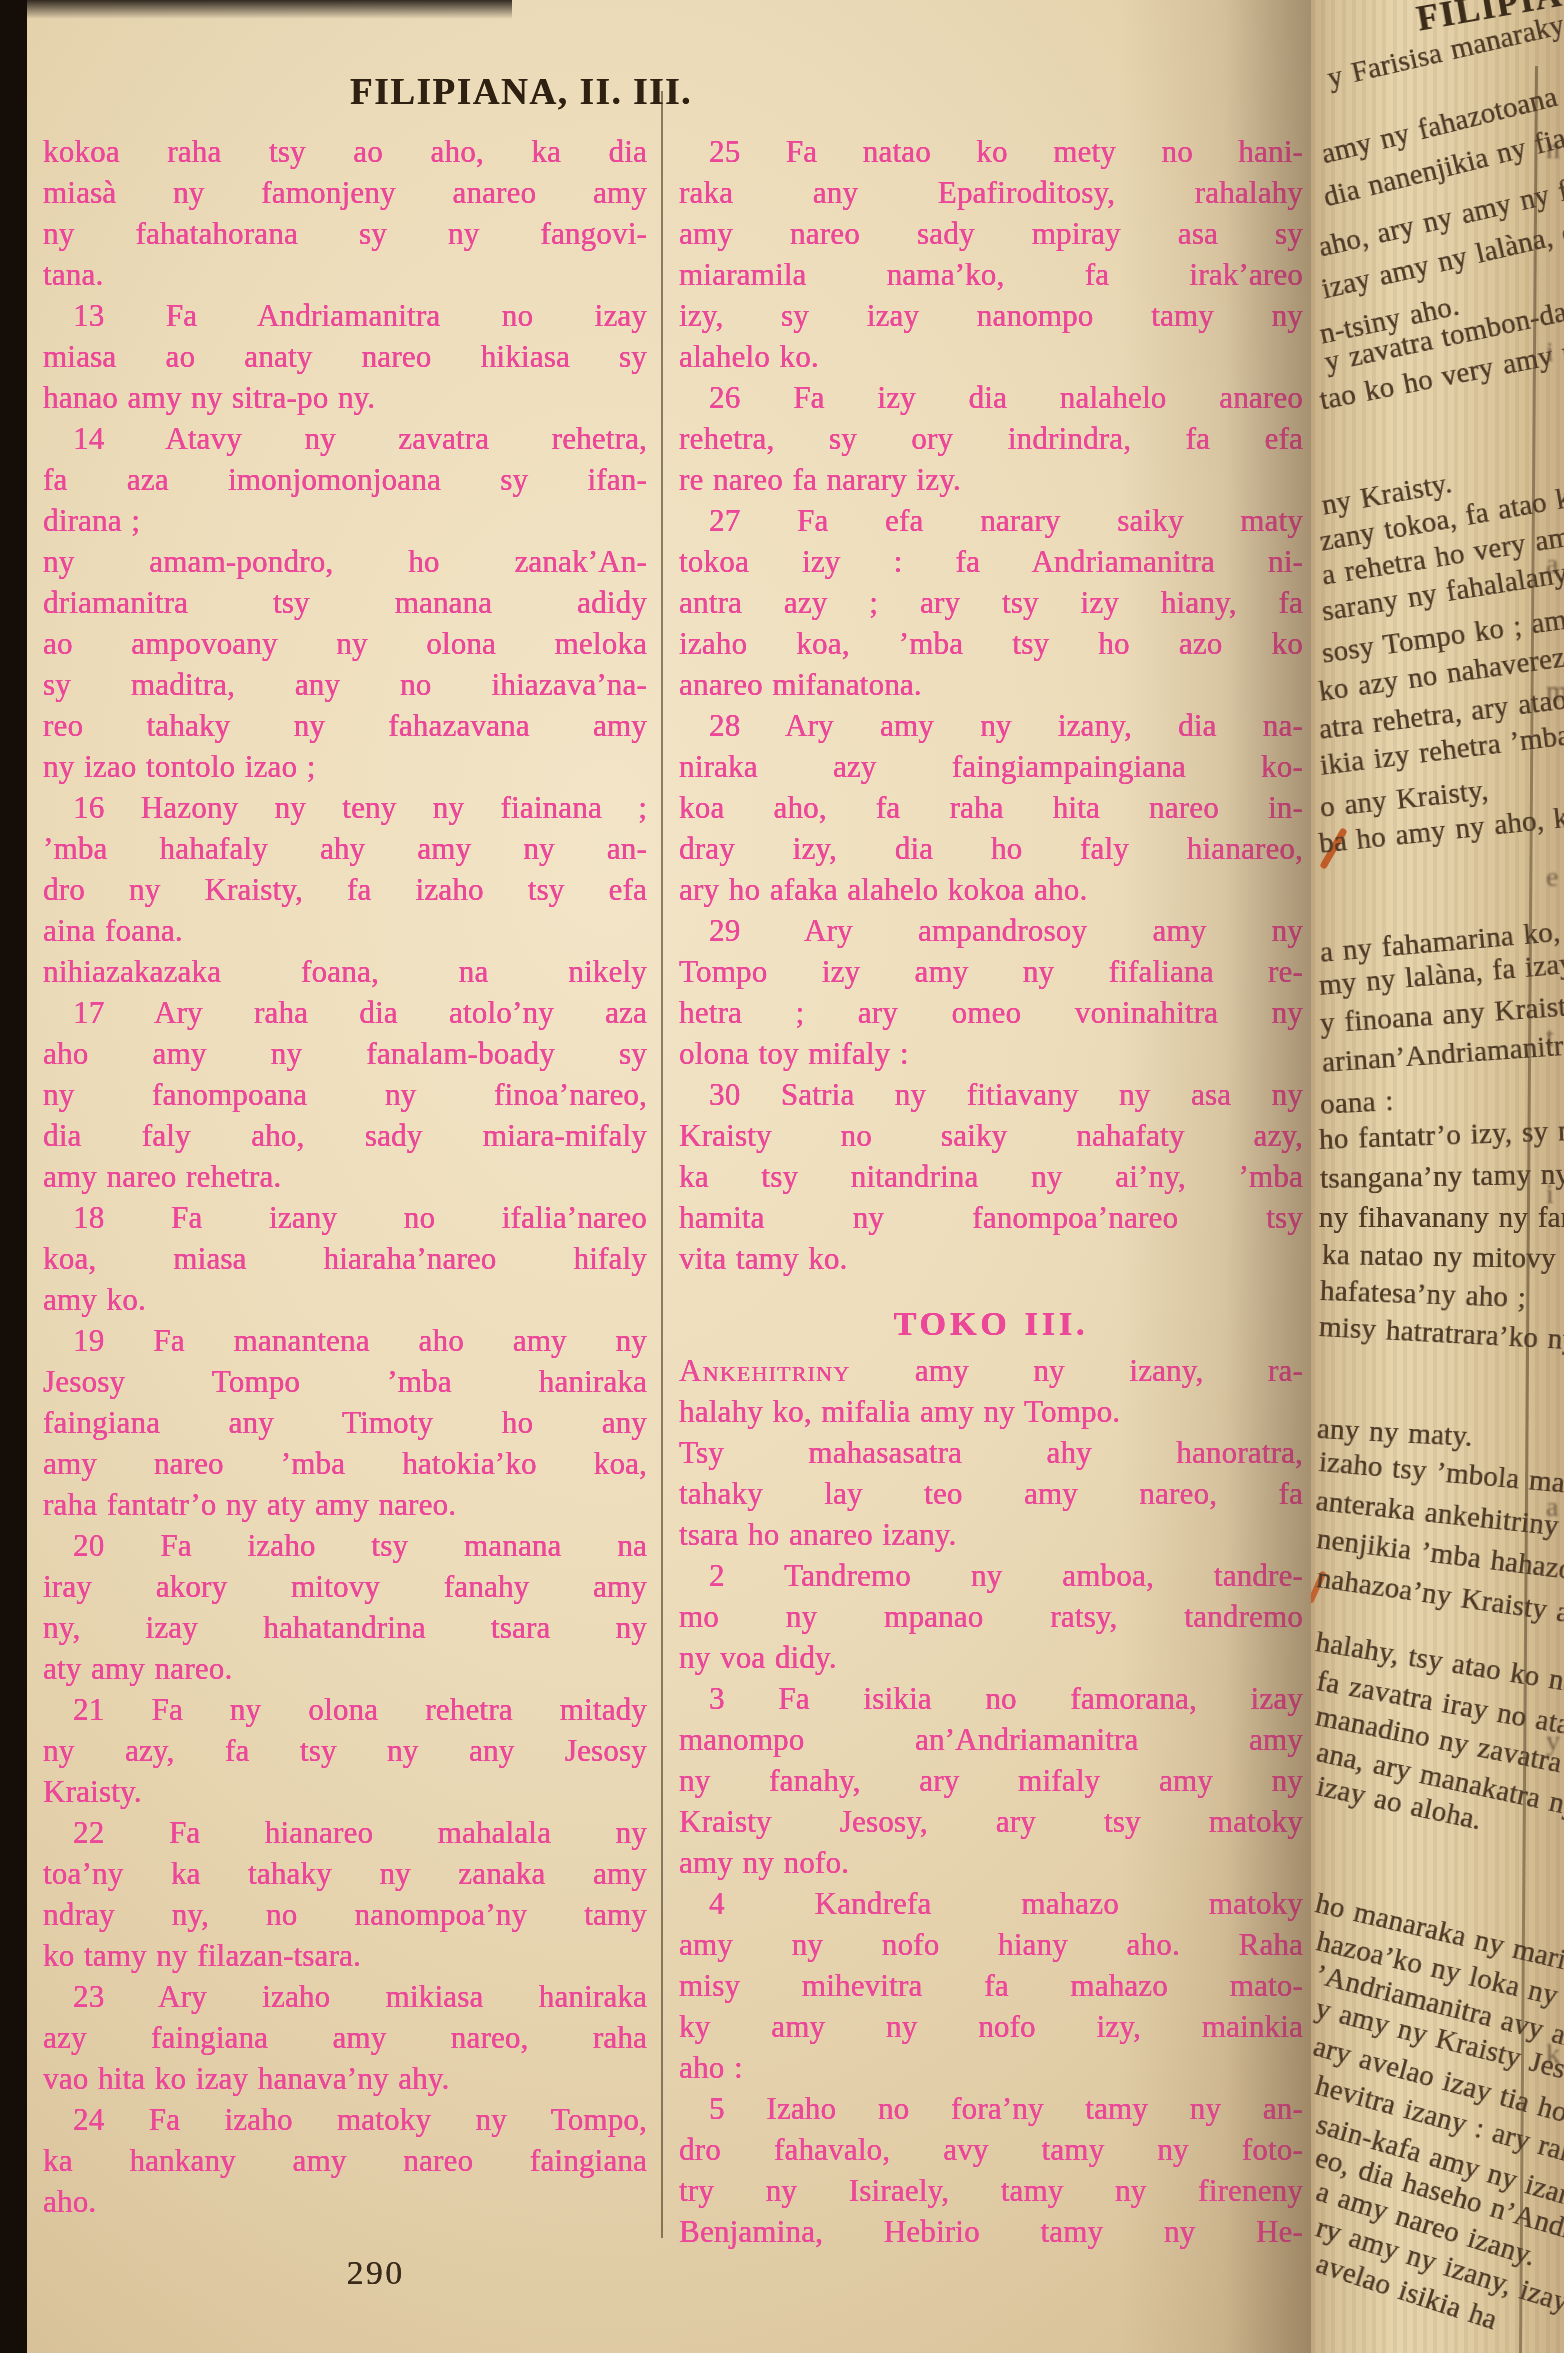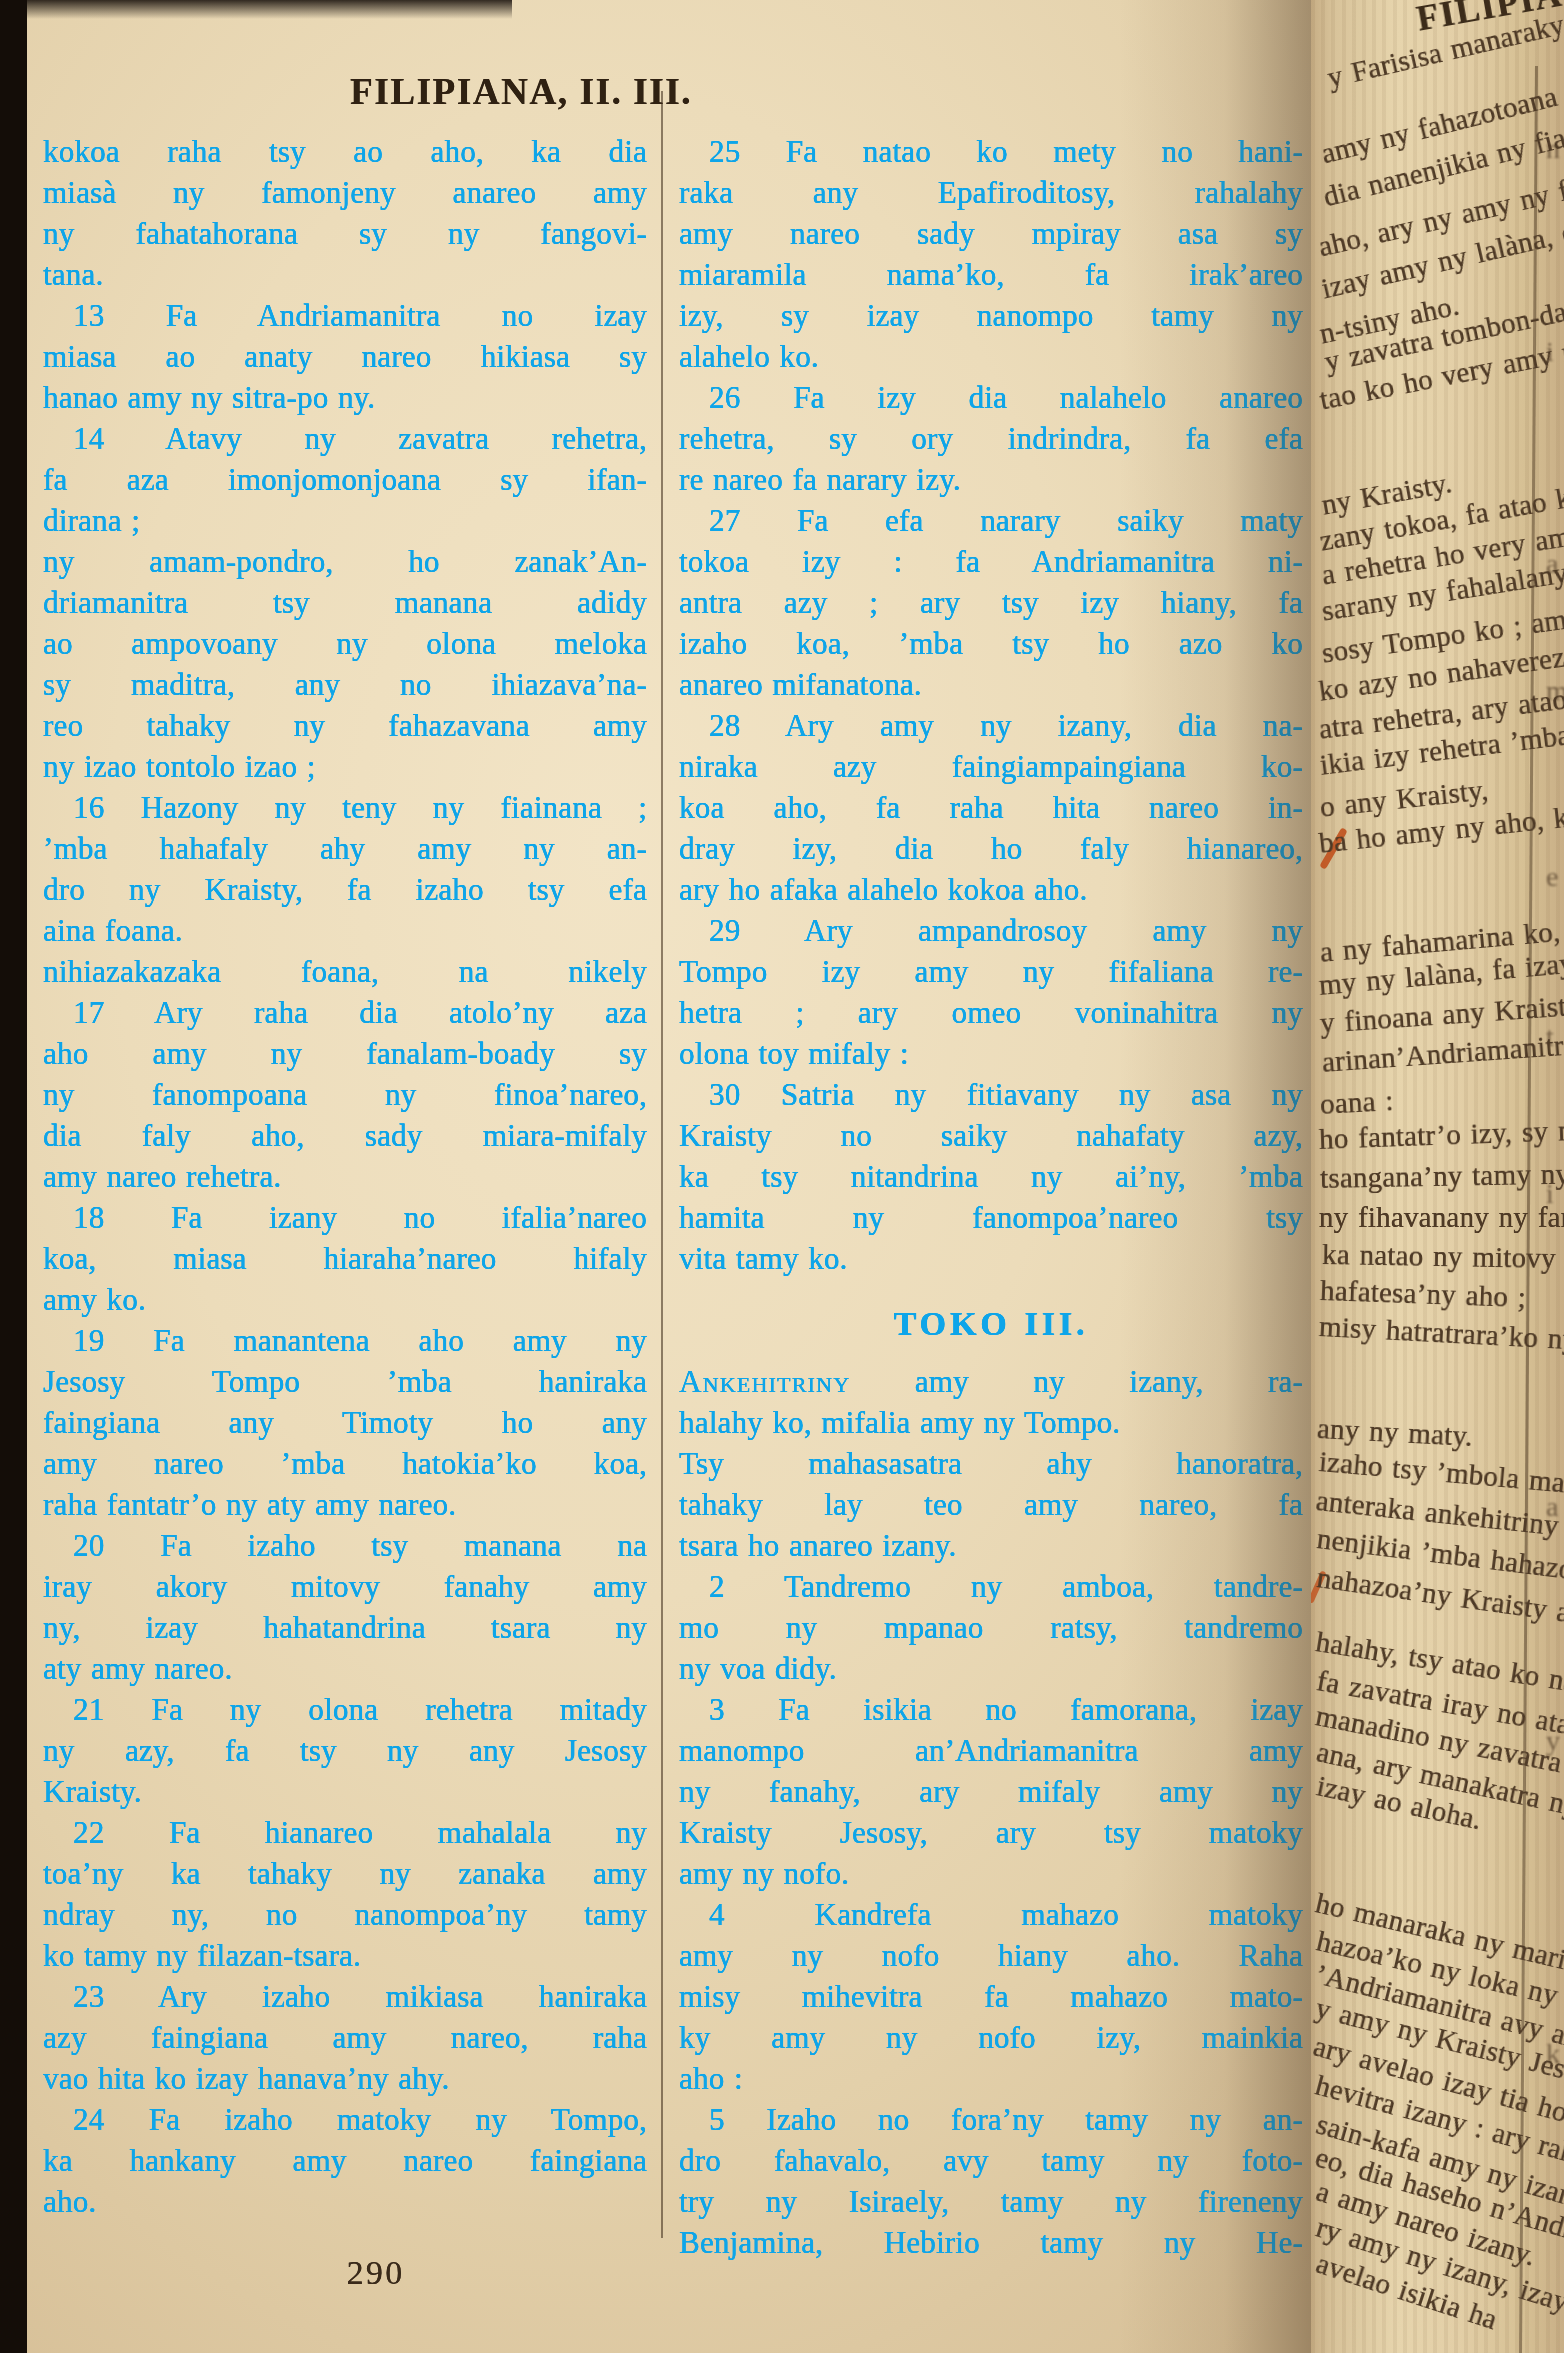--- a/index.html
+++ b/index.html
@@ -29,33 +29,33 @@
     position:absolute;left:0;top:0;width:100%;height:100%;
     background:repeating-linear-gradient(90deg, rgba(116,86,52,.09) 0 3.9px, rgba(0,0,0,0) 3.9px 10.2px);
   }
   #page-header{
     position:absolute;left:27px;top:70px;width:988px;text-align:center;
     font-size:37px;font-weight:bold;letter-spacing:1.6px;color:#2f2112;
     text-shadow:0.3px 0 currentColor;
     font-family:Liberation Serif, serif;
   }
   .col{
-    position:absolute;top:131px;color:#0ea5e9;font-size:31px;line-height:41px;
+    position:absolute;top:131px;color:#ec4899;font-size:31px;line-height:41px;
     letter-spacing:0.2px;word-spacing:1.6px;
     text-shadow:0.3px 0 currentColor, 0 0.2px currentColor;
   }
   #col-left{left:43px;width:604px;}
   #col-right{left:679px;width:624px;}
   .line{height:41px;overflow:hidden;}
   .line.just{text-align:justify;text-align-last:justify;}
   .line.end{text-align:left;}
   .line.ind{padding-left:30px;}
   .sc{font-variant:small-caps;letter-spacing:1.2px;}
   .chap-heading{
-    height:41px;margin-top:23.5px;margin-bottom:17px;text-align:center;
+    height:41px;margin-top:23.5px;margin-bottom:6px;text-align:center;
     font-weight:bold;font-size:34px;letter-spacing:3.9px;
   }
   #col-divider{
     position:absolute;left:661px;top:91px;width:2.3px;height:2147px;
     background:rgba(58,40,22,.55);
   }
   #page-number{
     position:absolute;left:266px;top:2254px;width:219px;text-align:center;
     font-size:34px;letter-spacing:2.3px;color:#3a2a1a;text-shadow:0.2px 0 currentColor;
   }

